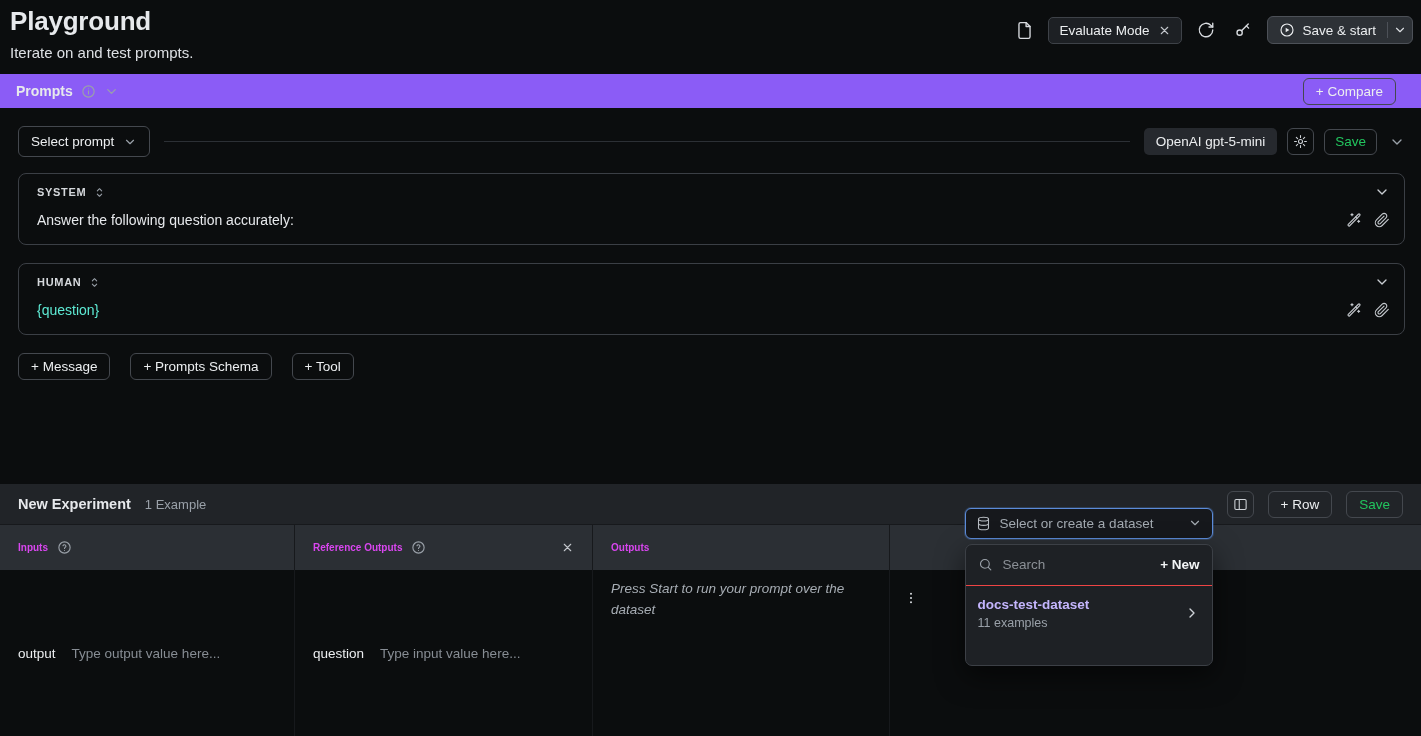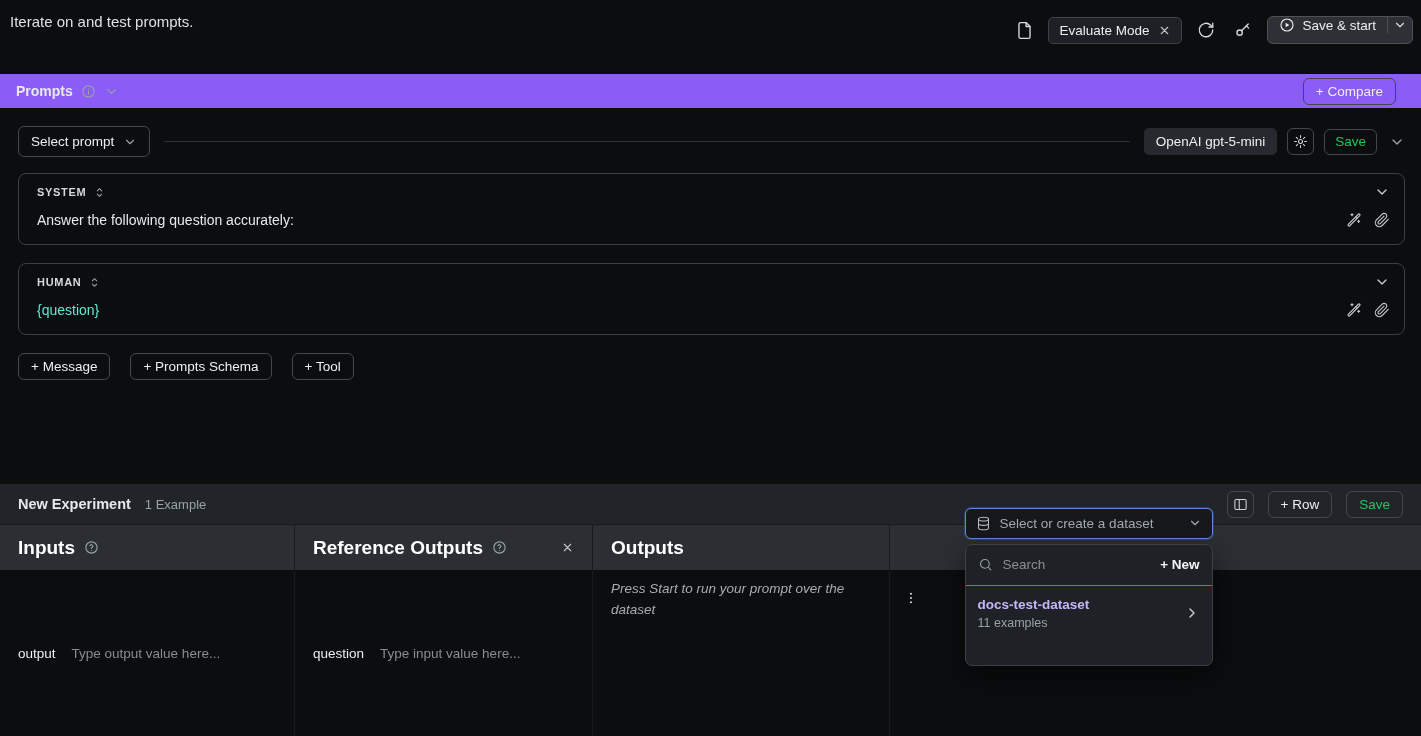--- a/index.html
+++ b/index.html
@@ -14,21 +14,21 @@
   button { font-family:inherit; cursor:pointer; }
 
   
   .top-header { height:74px; flex:0 0 auto; display:flex; justify-content:space-between; align-items:flex-start; padding:6px 8px 0 10px; }
   .page-title { margin:0; font-size:26px; font-weight:700; letter-spacing:-0.2px; }
   .page-subtitle { margin-top:7px; font-size:15px; color:#dde0e4; }
   .hdr-right { display:flex; align-items:center; gap:11px; padding-top:10px; }
   .iconbtn { background:none; border:none; padding:0; width:26px; height:26px; display:flex; align-items:center; justify-content:center; color:#d9dce0; }
   .chip { display:flex; align-items:center; gap:9px; height:27px; padding:0 10px; background:#1d2024; border:1px solid #3e4248; border-radius:5px; font-size:13.5px; color:#eceef0; cursor:pointer; }
   .chip .x { display:flex; color:#c3c7cc; }
-  .split { display:flex; align-items:flex-start; height:28px; background:#2d3136; border:1px solid #4d5158; border-radius:6px; overflow:hidden; }
+  .split { display:flex; align-items:center; height:28px; background:#2d3136; border:1px solid #4d5158; border-radius:6px; overflow:hidden; }
   .split .main { display:flex; align-items:center; gap:7px; padding:0 11px; background:none; border:none; color:#eceef0; font-size:13.5px; }
   .split .caret { width:25px; background:none; border:none; border-left:1px solid #4d5158; color:#d9dce0; display:flex; align-items:center; justify-content:center; }
 
   
   .prompts-bar { height:34px; flex:0 0 auto; background:#8b5cf6; display:flex; align-items:center; justify-content:space-between; padding:0 25px 0 16px; }
   .pb-left { display:flex; align-items:center; gap:8px; }
   .pb-title { font-size:14px; font-weight:700; }
   .muted-ic { color:#9aa1a9; display:flex; }
   .btn { display:inline-flex; align-items:center; gap:6px; height:27px; padding:0 12px; background:none; border:1px solid #44484e; border-radius:6px; color:#eceef0; font-size:13.5px; white-space:nowrap; }
   .btn.teal { color:#22c55e; }
@@ -76,40 +76,41 @@
   .dd-search input::placeholder { color:#8b9096; }
   .dd-new { background:none; border:none; color:#f2f4f5; font-size:13.5px; font-weight:600; padding:0; white-space:nowrap; }
   .dd-item { display:flex; align-items:center; padding:11px 12px; cursor:pointer; }
   .dd-item-text { flex:1; }
   .dd-name { font-size:13.5px; font-weight:700; color:#c4b5fd; }
   .dd-meta { margin-top:4px; font-size:12.5px; color:#9aa1a9; }
   .dd-item .chev { color:#cfd3d8; display:flex; }
 
   
   .thead { flex:0 0 auto; display:grid; grid-template-columns:295px 298px 297px 1fr; background:#2b2f34; height:46px; border-top:1px solid #17191c; }
-  .th { display:flex; align-items:center; gap:9px; padding:0 18px; font-size:19px; font-weight:700; border-right:1px solid #17191c; color:#ffffff; }
+  .th { display:flex; align-items:center; gap:9px; padding:0 18px; font-size:10px; font-weight:700; border-right:1px solid #17191c; color:#d946ef; }
   .th:last-child { border-right:none; }
   .th .x { margin-left:auto; background:none; border:none; padding:0; color:#c3c7cc; display:flex; }
   .trow { flex:1 1 auto; display:grid; grid-template-columns:295px 298px 297px 1fr; background:#0b0d0e; }
   .td { display:flex; align-items:center; gap:16px; padding:12px 18px; border-right:1px solid #17191c; font-size:13.5px; }
   .td:last-child { border-right:none; }
   .td .key { font-weight:500; color:#eceef0; }
   .td .ph { color:#878d94; cursor:text; }
   .td.outputs { align-items:flex-start; padding-top:9px; }
   .outputs-hint { font-style:italic; color:#a7adb4; line-height:1.5; max-width:238px; cursor:default; }
   .td.actions { align-items:flex-start; padding:20px 0 0 13px; }
   .dots { background:none; border:none; padding:0; color:#d9dce0; display:flex; }
 </style>
 </head>
 <body>
 
 <div class="app">
 
   <div class="top-header">
     <div>
+      <h1 class="page-title">Playground</h1>
       <div class="page-subtitle">Iterate on and test prompts.</div>
     </div>
     <div class="hdr-right">
       <button class="iconbtn">
         <span>
           <svg width="19" height="19" viewBox="0 0 24 24" fill="none" stroke="currentColor" stroke-width="1.7" stroke-linecap="round" stroke-linejoin="round">
               <path d="M14 2H7a2 2 0 0 0-2 2v16a2 2 0 0 0 2 2h10a2 2 0 0 0 2-2V7z"></path>
               <path d="M14 2v5h5"></path>
             </svg>
         </span>

